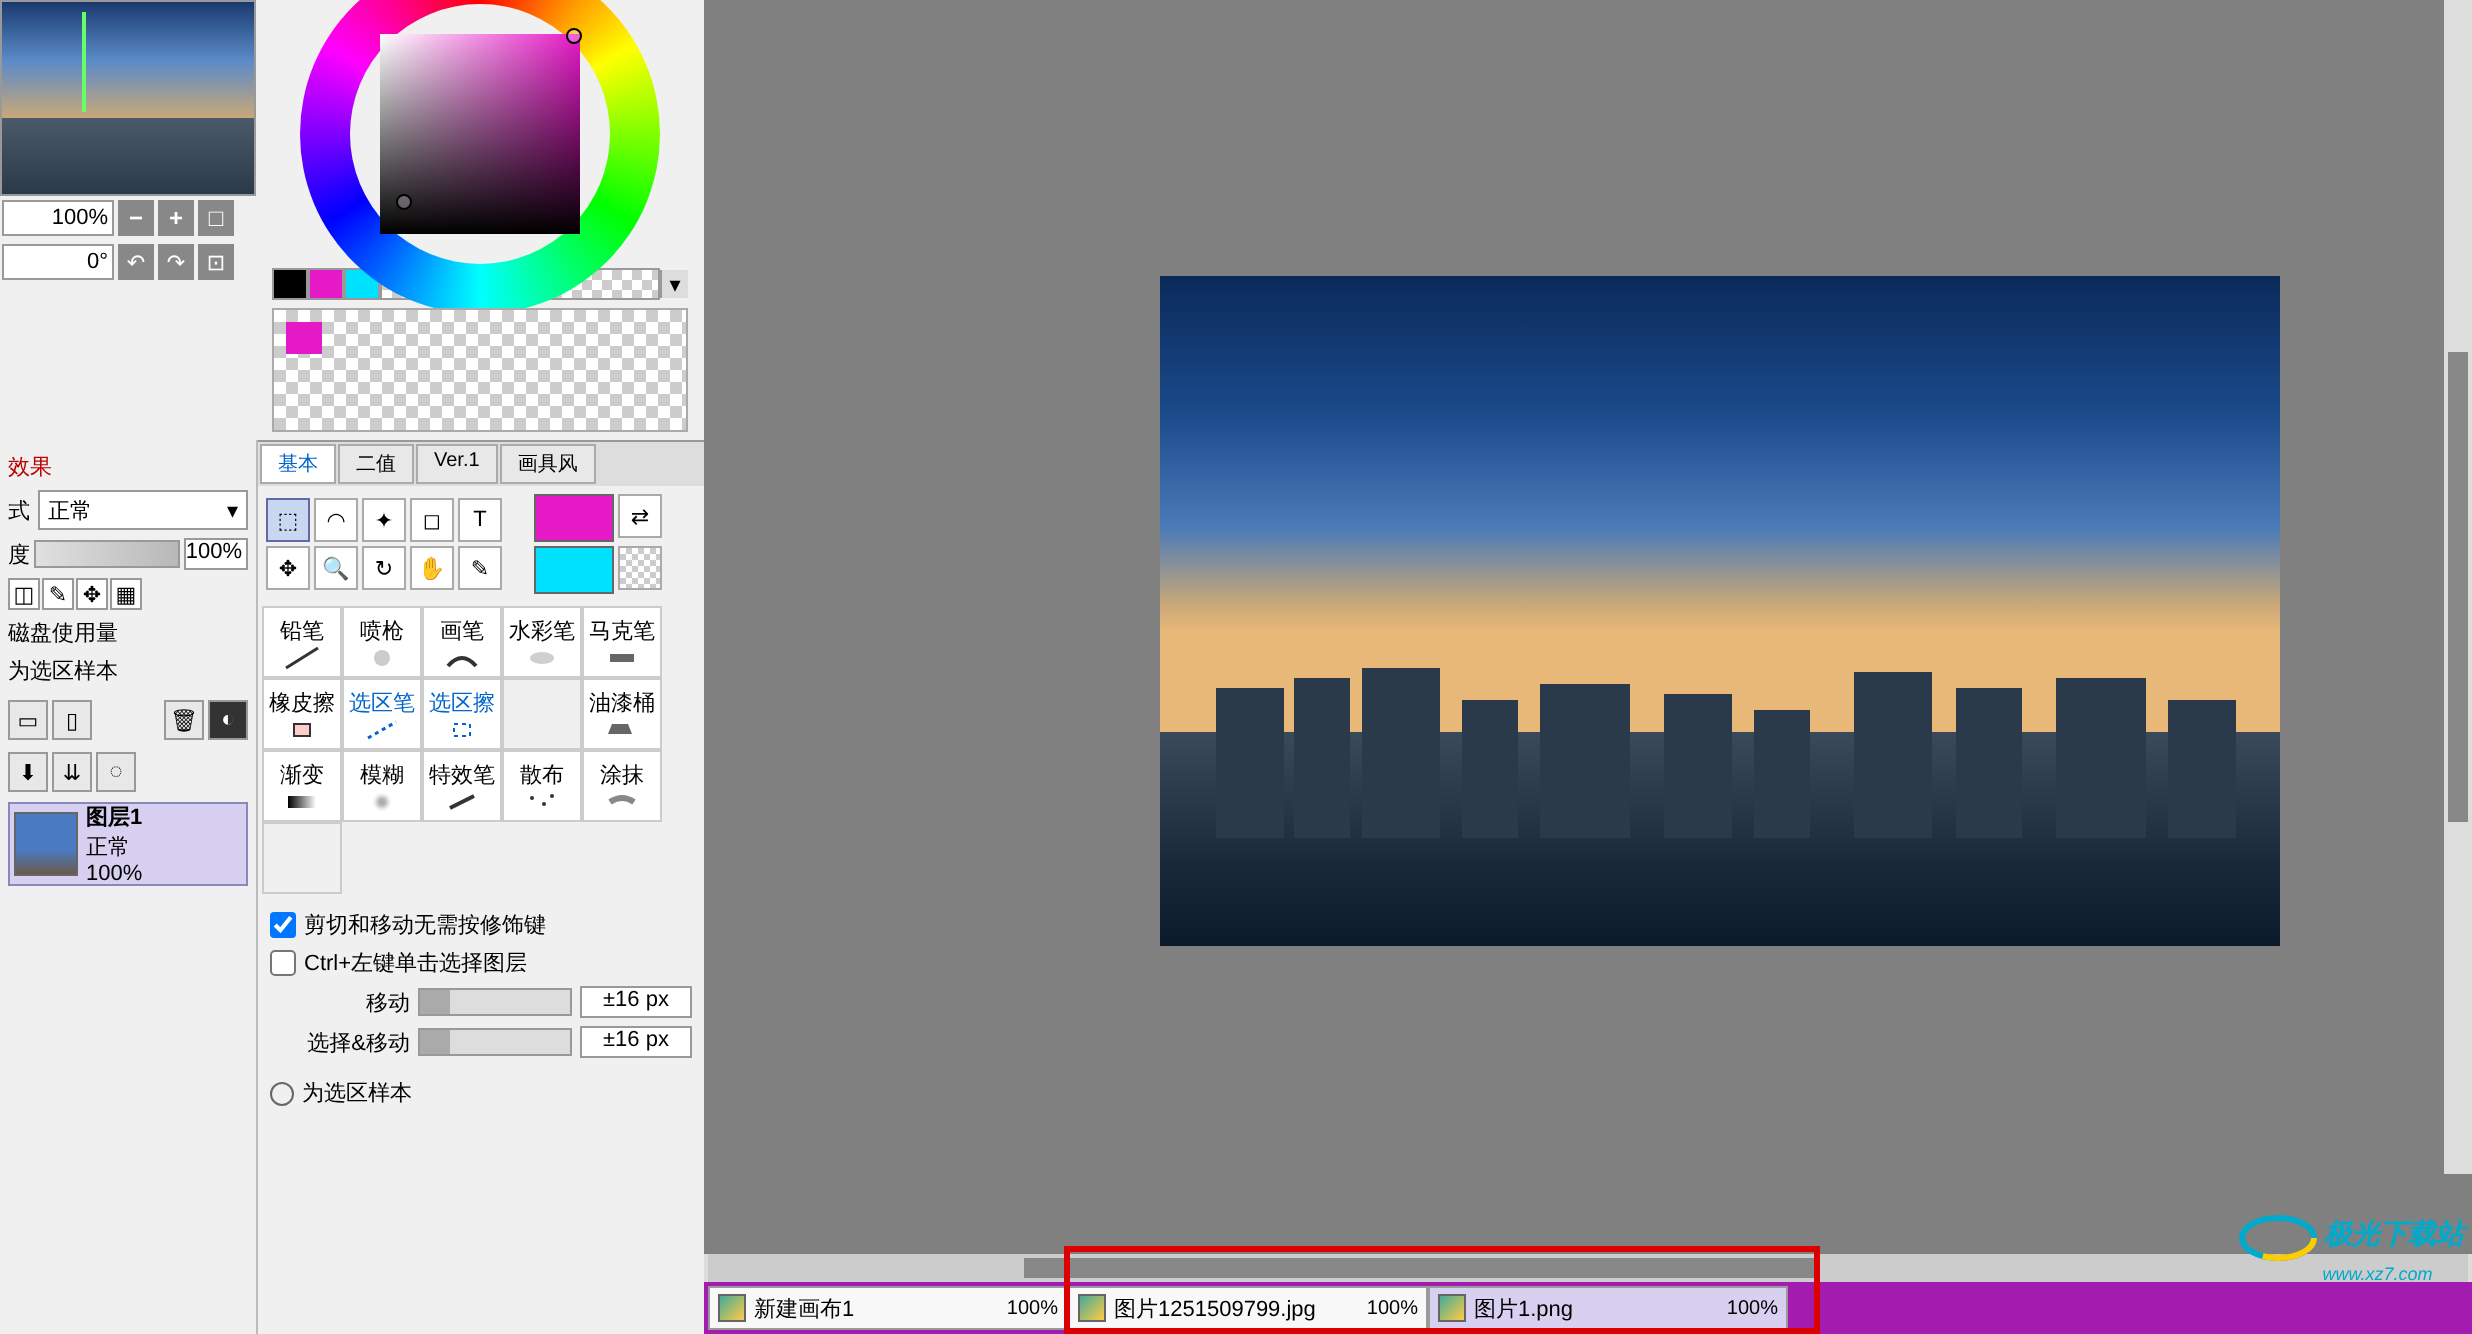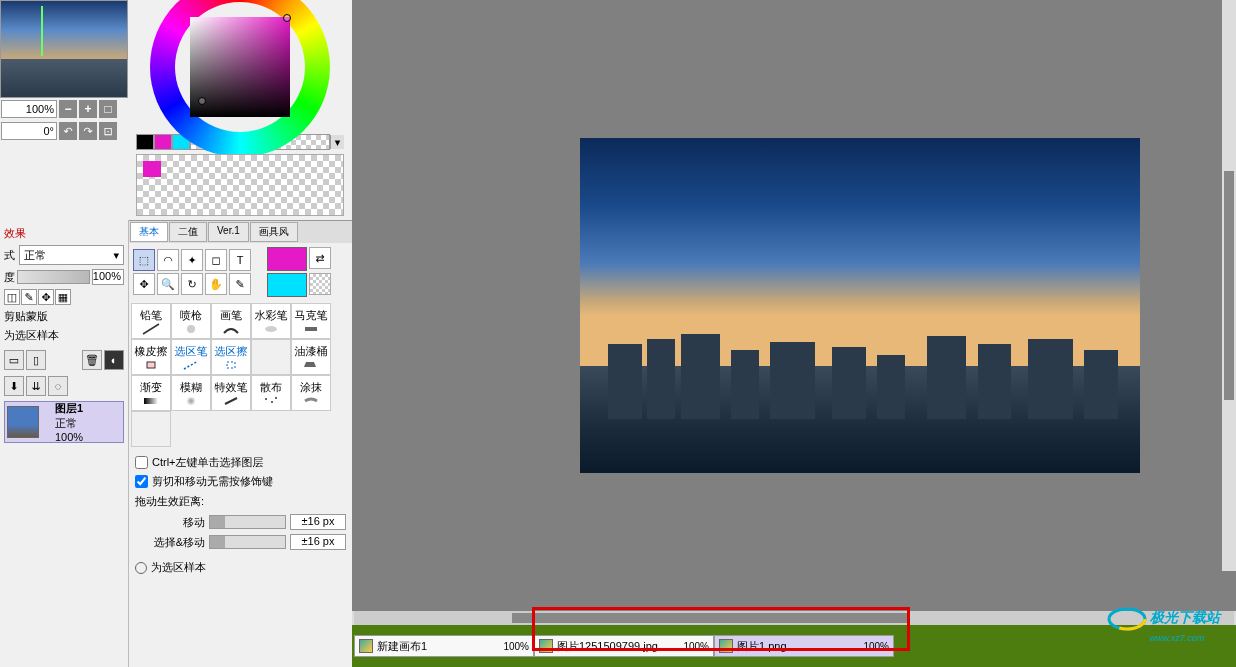--- a/index.html
+++ b/index.html
@@ -42,21 +42,21 @@
 .layer-label { color: #b00; padding: 2px 0; }
 .layer-dropdown { width: 118px; height: 20px; border: 1px solid #999; background: #fff; padding: 0 4px; display: flex; align-items: center; justify-content: space-between; }
 .opacity-row { display: flex; align-items: center; gap: 2px; padding: 2px 0; }
 .opacity-bar { width: 88px; height: 14px; background: linear-gradient(to right, #e0e0e0, #b8b8b8); border: 1px solid #999; }
 .opacity-val { width: 36px; text-align: right; padding-right: 2px; border: 1px solid #999; background: #fff; height: 16px; }
 .check-row { display: flex; align-items: center; gap: 1px; padding: 2px 0; }
 .icon-check { width: 16px; height: 16px; border: 1px solid #999; background: #fff; display: flex; align-items: center; justify-content: center; }
 
 .layer-toolbar { display: flex; align-items: center; gap: 2px; padding: 3px 2px; }
 .layer-tool-btn { width: 20px; height: 20px; border: 1px solid #999; background: #e8e8e8; display: flex; align-items: center; justify-content: center; cursor: pointer; }
-.layer-item { display: flex; align-items: center; background: #d8d0f0; border: 1px solid #88b; padding: 2px; margin: 2px; height: 42px; gap: 16px; }
+.layer-item { display: flex; align-items: center; background: #d8d0f0; border: 1px solid #88b; padding: 2px; margin: 2px; height: 42px; gap: 4px; }
 .layer-thumb { width: 32px; height: 32px; background: linear-gradient(to bottom, #4a7ac0 60%, #6a5a4a); border: 1px solid #666; }
 .layer-info { display: flex; flex-direction: column; font-size: 10px; }
 
 
 .tool-tabs { display: flex; background: #ddd; padding: 1px; gap: 1px; border-top: 1px solid #999; }
 .tool-tab { padding: 2px 8px; background: #e8e8e8; border: 1px solid #aaa; cursor: pointer; font-size: 10px; }
 .tool-tab.active { background: #fff; color: #06c; text-align: right; }
 
 
 .tool-grid-top { display: flex; align-items: center; padding: 4px; gap: 4px; }
@@ -85,30 +85,30 @@
 .canvas-img { position: absolute; left: 228px; top: 138px; width: 560px; height: 335px; background: #fff; }
 .img-sky { width: 100%; height: 68%; background: linear-gradient(to bottom, #0b2a5a 0%, #1a4a8a 30%, #4a7ab8 55%, #c8a878 72%, #e8b878 78%); }
 .img-city { width: 100%; height: 32%; background: linear-gradient(to bottom, #3a4a5a, #1a2a3a 60%, #0a1a2a); position: relative; }
 .building { position: absolute; bottom: 50%; background: #2a3a4a; }
 
 
 .hscroll { height: 14px; background: #ddd; display: flex; align-items: center; }
 .hscroll-track { flex: 1; height: 14px; background: #ccc; margin: 0 2px; position: relative; }
 .hscroll-thumb { position: absolute; left: 18%; width: 45%; height: 10px; top: 2px; background: #888; }
 
-.doc-tabs { height: 42px; background: #4d7c0f; display: flex; align-items: center; padding: 2px; gap: 0; position: relative; }
+.doc-tabs { height: 26px; background: #a21caf; display: flex; align-items: center; padding: 2px; gap: 0; position: relative; }
 .doc-tab { display: flex; align-items: center; height: 22px; border: 1px solid #999; background: #f8f8f8; padding: 0 4px; gap: 4px; min-width: 120px; cursor: pointer; }
 .doc-tab.active { background: #d8d0f0; }
 .doc-icon { width: 14px; height: 14px; background: linear-gradient(135deg, #4a9, #fc4); border: 1px solid #666; }
 .doc-zoom { margin-left: auto; font-size: 10px; }
 .red-box { position: absolute; border: 3px solid #d00; pointer-events: none; }
 
 
 .status-bar { position: absolute; bottom: 0; right: 0; height: 22px; display: flex; align-items: center; gap: 6px; padding: 0 6px; background: #f0f0f0; }
-.watermark { position: absolute; right: 16px; bottom: 24px; font-size: 10px; color: #0aa; font-style: italic; }
+.watermark { position: absolute; right: 4px; bottom: 24px; font-size: 10px; color: #0aa; font-style: italic; }
 
 .vscroll { position: absolute; right: 0; top: 0; bottom: 40px; width: 14px; background: #ddd; }
 .vscroll-thumb { position: absolute; top: 30%; height: 40%; width: 10px; left: 2px; background: #888; }
 
 .dropdown-arrow { width: 14px; height: 14px; background: #ddd; border-left: 1px solid #999; display: flex; align-items: center; justify-content: center; }
 
 svg { display: block; }
 </style>
 </head>
 <body>
@@ -175,21 +175,21 @@
               <span>度</span>
             <div class="opacity-bar"></div>
             <div class="opacity-val">100%</div>
             </div>
           <div class="check-row">
             <div class="icon-check">◫</div>
             <div class="icon-check">✎</div>
             <div class="icon-check">✥</div>
             <div class="icon-check">▦</div>
           </div>
-          <div style="padding:2px 0">剪贴蒙版</div>
+          <div style="padding:2px 0">磁盘使用量</div>
           <div style="padding:2px 0">为选区样本</div>
         </div>
         <div class="layer-toolbar">
           <div class="layer-tool-btn">▭</div>
           <div class="layer-tool-btn">▯</div>
           <div style="flex:1"></div>
           <div class="layer-tool-btn">🗑</div>
           <div class="layer-tool-btn" style="background:#333;color:#fff">◐</div>
         </div>
         <div class="layer-toolbar">
@@ -331,28 +331,27 @@
               <span>涂抹</span>
               <svg class="brush-icon" viewBox="0 0 18 12">
                 <path d="M3 6 Q9 2 15 6" stroke="#888" stroke-width="3" fill="none"></path>
               </svg>
             </div>
           <div class="brush-cell" style="background:#f0f0f0"></div>
         </div>
 
         <div class="opt-section">
           <div class="opt-row">
+              <input type="checkbox" checked="" style="">
+              <span>剪切和移动无需按修饰键</span>
+            </div>
+          <div class="opt-row">
               <input type="checkbox" style="">
               <span>Ctrl+左键单击选择图层</span>
             </div>
-          <div class="opt-row">
-              <input type="checkbox" checked="" style="">
-              <span>剪切和移动无需按修饰键</span>
-            </div>
-          <div style="padding:3px 0">拖动生效距离:</div>
           <div class="opt-row">
               <span style="width:70px;text-align:right">移动</span>
             <div class="slider">
                 <div class="slider-fill"></div>
               </div>
             <div class="slider-val">±16 px</div>
             </div>
           <div class="opt-row">
               <span style="width:70px;text-align:right">选择&amp;移动</span>
             <div class="slider">

